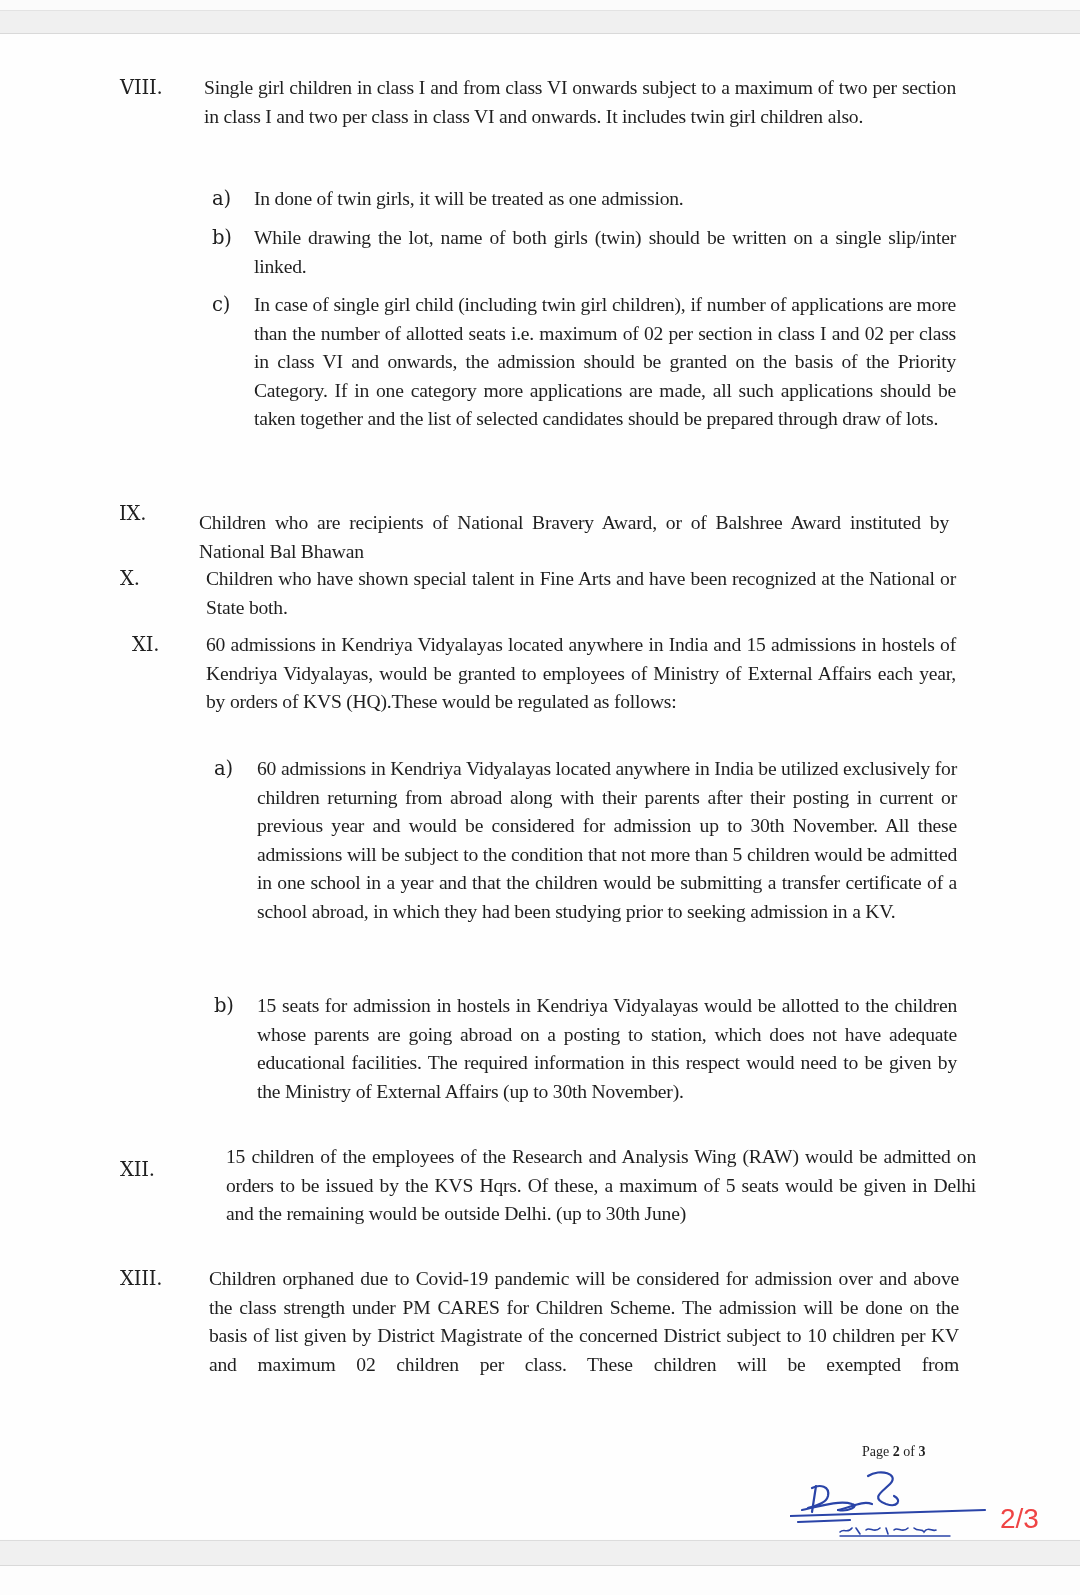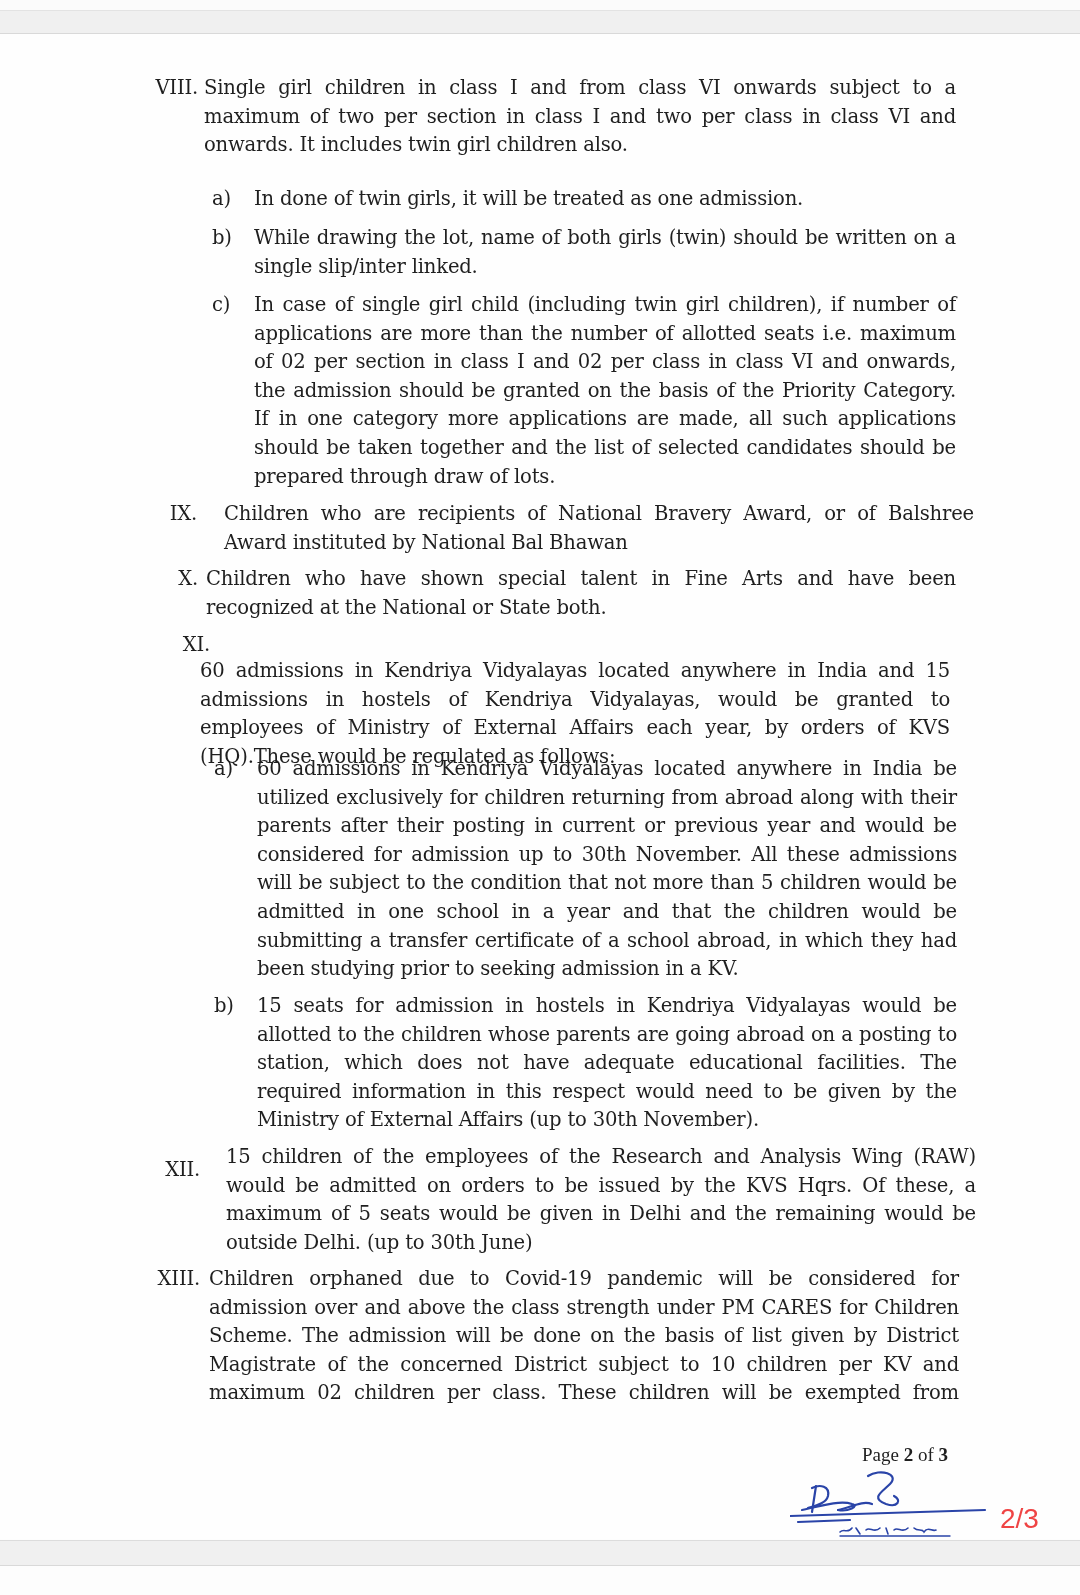--- a/index.html
+++ b/index.html
@@ -18,26 +18,26 @@
     background: #f0f0f0; border-top: 1px solid #e3e3e3; border-bottom: 1px solid #d9d9d9;
   }
   .bottom-bar {
     position: absolute; left: 0; top: 1540px; width: 1080px; height: 24px;
     background: #f0f0f0; border-top: 1px solid #dcdcdc; border-bottom: 1px solid #d9d9d9;
   }
   .page {
     position: absolute; left: 0; top: 34px; width: 1080px; height: 1505px; background: #fefefe;
   }
   .block { position: absolute; font-size: 19.6px; line-height: 28.6px; letter-spacing: -0.2px; }
-  .num { position: absolute; text-align: right; }
-  .text { position: absolute; text-align: justify; text-align-last: left; }
+  .num { position: absolute; }
+  .text { position: absolute; text-align: justify; text-align-last: left; font-family: Liberation Serif, serif; }
   .sub .num { text-align: left; }
 
   .footer-page {
-    position: absolute; left: 862px; top: 1444px; font-size: 19px;
+    position: absolute; left: 862px; top: 1444px; font-size: 14px;
     font-family: "Liberation Serif", serif;
   }
   .footer-page b { font-weight: bold; }
   .signature { position: absolute; left: 790px; top: 1470px; width: 230px; height: 70px; }
   .page-indicator {
     position: absolute; left: 1000px; top: 1503px;
     font-family: "Liberation Sans", sans-serif; font-size: 28px; color: #ef4444;
   }
 </style>
 </head>
@@ -60,31 +60,31 @@
     <span class="num" style="left:212px;">b)</span>
     <span class="text" style="left:254px; width:702px;">While drawing the lot, name of both girls (twin) should be written on a single slip/inter linked.</span>
   </div>
   <div class="block sub" style="left:0; top:257px; width:1080px;">
     <span class="num" style="left:212px;">c)</span>
     <span class="text" style="left:254px; width:702px;">In case of single girl child (including twin girl children), if number of applications are more than the number of allotted seats i.e. maximum of 02 per section in class I and 02 per class in class VI and onwards, the admission should be granted on the basis of the Priority Category. If in one category more applications are made, all such applications should be taken together and the list of selected candidates should be prepared through draw of lots.</span>
   </div>
 
   <div class="block" style="left:0; top:466px; width:1080px;">
     <span class="num" style="left:119px; width:78px;">IX.</span>
-    <span class="text" style="left:224px; width:750px;">Children who are recipients of National Bravery Award, or of Balshree Award instituted by National Bal Bhawan</span>
+    <span class="text" style="left:199px; width:750px;margin-top:9px;">Children who are recipients of National Bravery Award, or of Balshree Award instituted by National Bal Bhawan</span>
   </div>
 
   <div class="block" style="left:0; top:531px; width:1080px;">
     <span class="num" style="left:120px; width:78px;">X.</span>
     <span class="text" style="left:206px; width:750px;">Children who have shown special talent in Fine Arts and have been recognized at the National or State both.</span>
   </div>
 
   <div class="block" style="left:0; top:597px; width:1080px;">
     <span class="num" style="left:132px; width:78px;">XI.</span>
-    <span class="text" style="left:200px; width:750px;margin-top:26px;">60 admissions in Kendriya Vidyalayas located anywhere in India and 15 admissions in hostels of Kendriya Vidyalayas, would be granted to employees of Ministry of External Affairs each year, by orders of KVS (HQ).These would be regulated as follows:</span>
+    <span class="text" style="left:206px; width:750px;">60 admissions in Kendriya Vidyalayas located anywhere in India and 15 admissions in hostels of Kendriya Vidyalayas, would be granted to employees of Ministry of External Affairs each year, by orders of KVS (HQ).These would be regulated as follows:</span>
   </div>
   <div class="block sub" style="left:0; top:721px; width:1080px;">
     <span class="num" style="left:214px;">a)</span>
     <span class="text" style="left:257px; width:700px;">60 admissions in Kendriya Vidyalayas located anywhere in India be utilized exclusively for children returning from abroad along with their parents after their posting in current or previous year and would be considered for admission up to 30th November. All these admissions will be subject to the condition that not more than 5 children would be admitted in one school in a year and that the children would be submitting a transfer certificate of a school abroad, in which they had been studying prior to seeking admission in a KV.</span>
   </div>
   <div class="block sub" style="left:0; top:958px; width:1080px;">
     <span class="num" style="left:214px;">b)</span>
     <span class="text" style="left:257px; width:700px;">15 seats for admission in hostels in Kendriya Vidyalayas would be allotted to the children whose parents are going abroad on a posting to station, which does not have adequate educational facilities. The required information in this respect would need to be given by the Ministry of External Affairs (up to 30th November).</span>
   </div>
 

